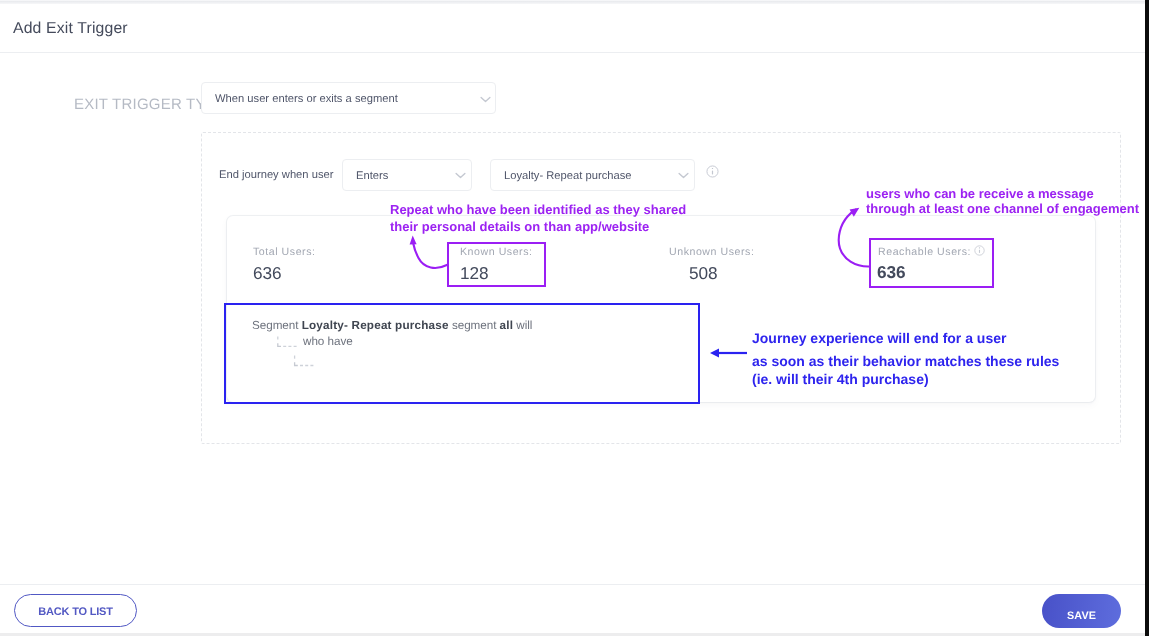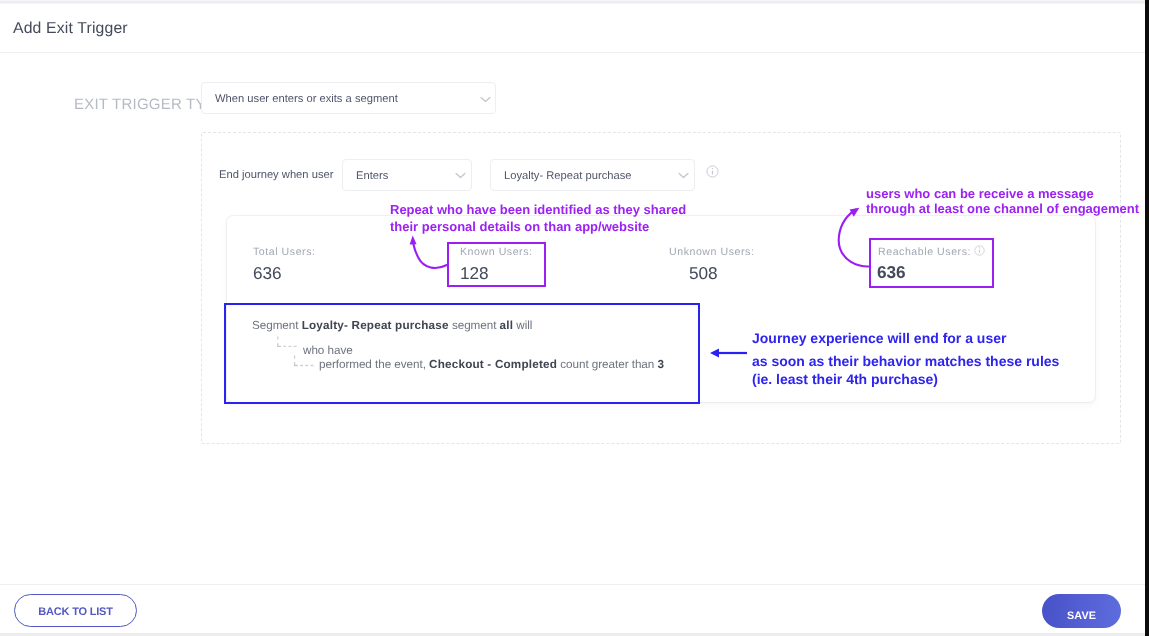--- a/index.html
+++ b/index.html
@@ -144,27 +144,24 @@
       </svg>
   </span>
   <div class="stat-value bold" style="left:877px;top:262px;">636</div>
 
   <div class="rulebox" style="left:224px;top:303px;width:476px;height:101px;"></div>
 
   <div class="rule-line" style="left:252px;top:319px;">
     <span>Segment </span><b>Loyalty- Repeat purchase</b><span> segment </span><b>all</b><span> will</span>
   </div>
 
-  <div class="rule-line" style="left:303px;top:344px;">
+  <div class="rule-line" style="left:303px;top:335px;">
     <span>who have</span>
   </div>
 
-  <div class="rule-line" style="left:319px;top:358px;">
-    <span>performed the event, </span><b>Checkout - Completed</b><span> count greater than </span><b>3</b>
-  </div>
 
   <svg class="tree" style="position:absolute;left:0;top:0;width:1149px;height:636px;pointer-events:none;">
     <g>
       <path d="M277.8 343.2 L277.8 346.4 L281 346.4" fill="none" stroke="#c6cad2" stroke-width="1.3"></path>
       <path d="M277.8 336.4 L277.8 339.6" fill="none" stroke="#ced2d9" stroke-width="1.3"></path>
       <path d="M283.2 346.4 L286.2 346.4 M288.4 346.4 L291.4 346.4 M293.6 346.4 L296.6 346.4" fill="none" stroke="#ced2d9" stroke-width="1.3"></path>
     </g>
     <g>
       <path d="M294.6 362.3 L294.6 365.5 L297.8 365.5" fill="none" stroke="#c6cad2" stroke-width="1.3"></path>
       <path d="M294.6 355.5 L294.6 358.7" fill="none" stroke="#ced2d9" stroke-width="1.3"></path>
@@ -188,21 +185,21 @@
   </svg>
 
   <div class="anno purple" style="left:390px;top:202px;">Repeat who have been identified as they shared</div>
   <div class="anno purple" style="left:390px;top:219px;">their personal details on than app/website</div>
 
   <div class="anno purple" style="left:866px;top:186px;">users who can be receive a message</div>
   <div class="anno purple" style="left:866px;top:201px;">through at least one channel of engagement</div>
 
   <div class="anno blue" style="left:752px;top:330px;">Journey experience will end for a user</div>
   <div class="anno blue" style="left:752px;top:352.5px;">as soon as their behavior matches these rules</div>
-  <div class="anno blue" style="left:752px;top:371px;">(ie. least their 4th purchase)</div>
+  <div class="anno blue" style="left:752px;top:371px;">(ie. will their 4th purchase)</div>
 
   <div class="footerline"></div>
   <div class="footer"></div>
   <div class="btn-back" style="left:14px;top:594px;width:123px;height:33px;">BACK TO LIST</div>
   <div class="btn-save" style="left:1042px;top:594px;width:79px;height:34px;">SAVE</div>
   <div class="footer-bottom"></div>
 
   <div class="rightstrip"></div>
 </div>
 

